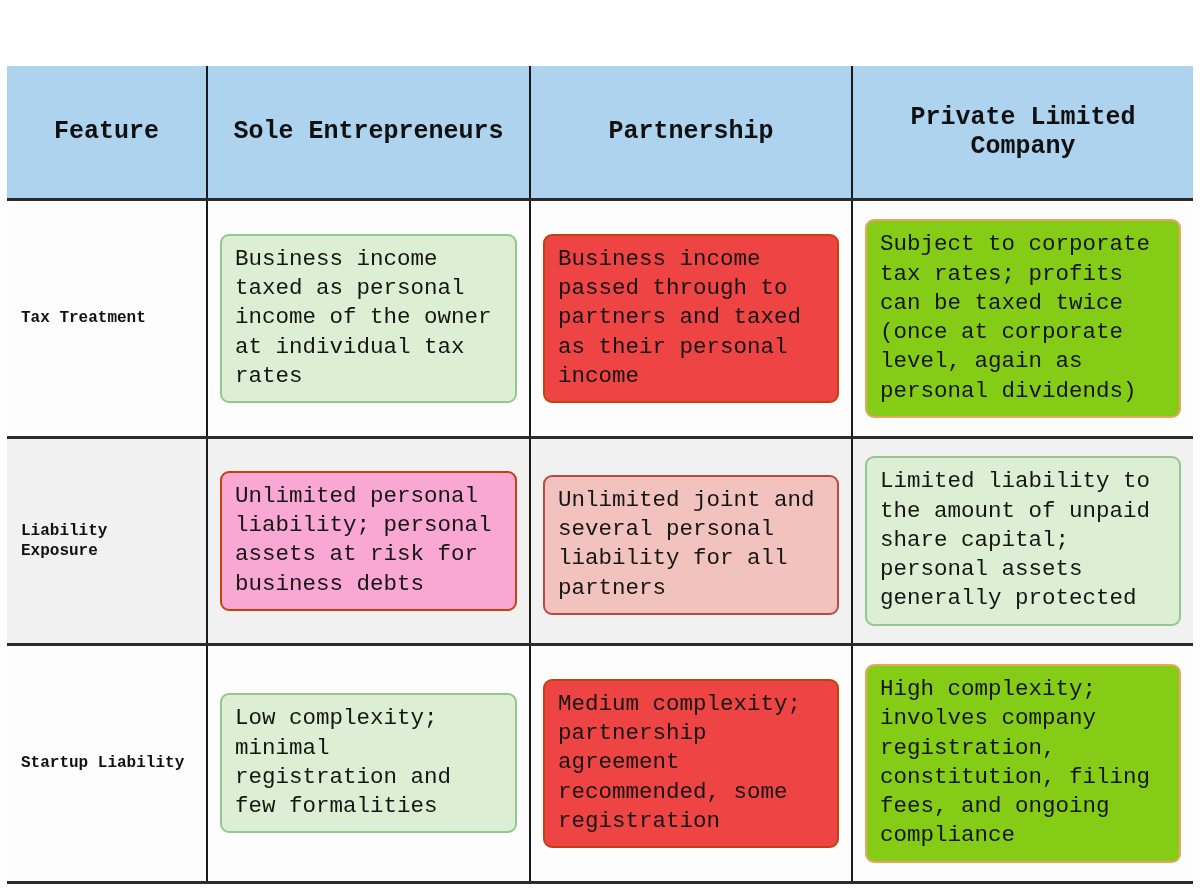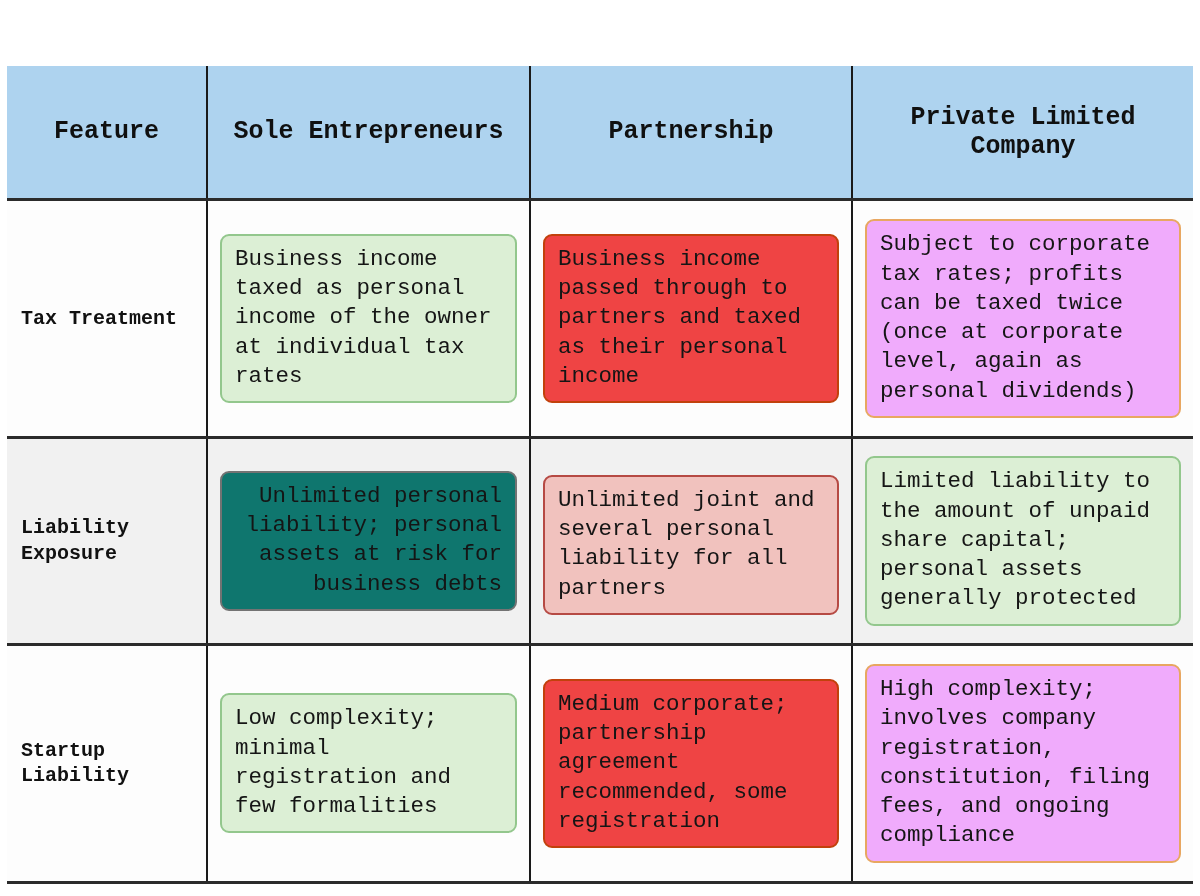--- a/index.html
+++ b/index.html
@@ -72,21 +72,21 @@
   tbody td {
     border-right: 2px solid #1a1a1a;
     border-bottom: 3px solid #2b2b2b;
     vertical-align: middle;
     padding: 10px 12px;
   }
   tbody td:last-child { border-right: none; }
   tbody tr:last-child td { border-bottom: 3px solid #2b2b2b; }
 
   td.feat {
-    font-size: 20px;
+    font-size: 16px;
     font-weight: bold;
     color: #111111;
     line-height: 1.28;
     padding-left: 14px;
     padding-right: 21px;
   }
 
   .chip {
     display: block;
     border-radius: 9px;
@@ -98,27 +98,26 @@
   }
   .chip.green {
     background: #dcefd5;
     border: 2px solid #93c78d;
   }
   .chip.yellow {
     background: #ef4444;
     border: 2px solid #c2410c;
   }
   .chip.orange {
-    background: #f0abfc;
+    background: #84cc16;
     border: 2px solid #e8a761;
   }
   .chip.pink {
-    background: #0f766e;
-    border: 2px solid #737373;
-    text-align: right;
+    background: #f9a8d4;
+    border: 2px solid #c2410c;
   }
   .chip.red {
     background: #f1c2be;
     border: 2px solid #b64a44;
     margin-top: 8px;
   }
 </style>
 </head>
 <body>
 
@@ -168,21 +167,21 @@
             <span class="chip green">Limited liability to the amount of unpaid share capital; personal assets generally protected</span>
           </td>
         </tr>
 
         <tr class="row-plain">
           <td class="feat">Startup Liability</td>
           <td>
             <span class="chip green">Low complexity; minimal registration and few formalities</span>
           </td>
           <td>
-            <span class="chip yellow">Medium corporate; partnership agreement recommended, some registration</span>
+            <span class="chip yellow">Medium complexity; partnership agreement recommended, some registration</span>
           </td>
           <td>
             <span class="chip orange">High complexity; involves company registration, constitution, filing fees, and ongoing compliance</span>
           </td>
         </tr>
 
       </tbody>
     </table>
   </div>
 

